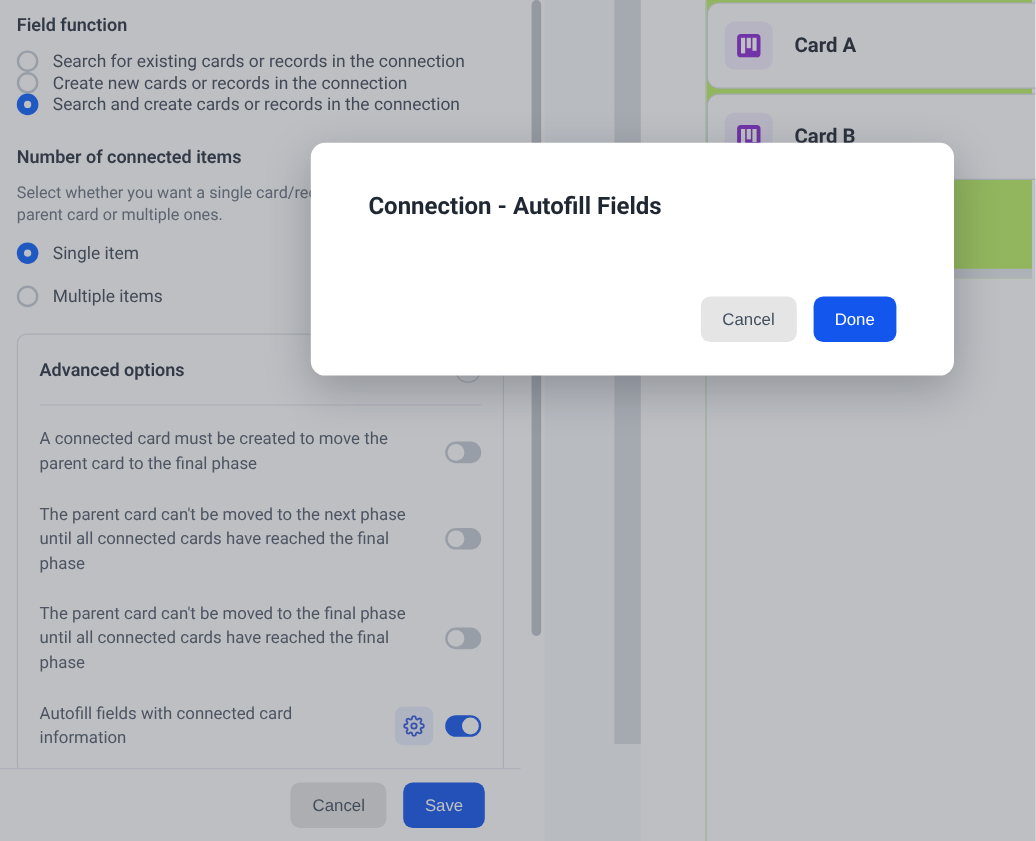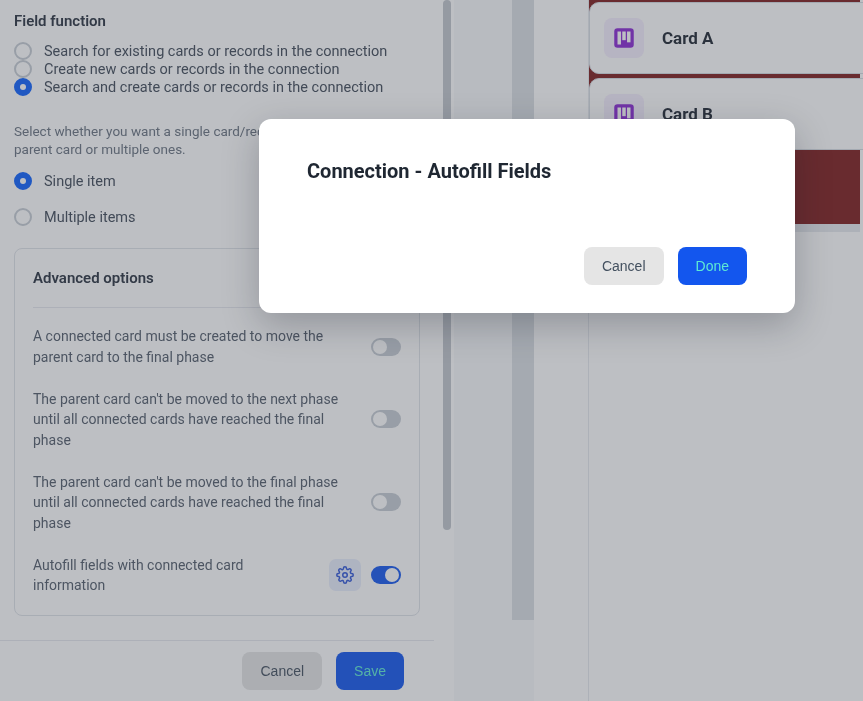--- a/index.html
+++ b/index.html
@@ -127,21 +127,21 @@
     background:#fff;
   }
 
   .btn {
     height:38px; border-radius:8px; border:none;
     font-size:14px; font-weight:500;
     display:inline-flex; align-items:center; justify-content:center;
     padding: 0 18px; cursor:pointer;
   }
   .btn-muted { background:#e5e5e5; color:#43505f; }
-  .btn-primary { background:#1356ee; color:#5eead4; }
+  .btn-primary { background:#1356ee; color:#ffffff; }
 
   
   .left-scroll-gutter {
     position:absolute;
     left:440px; top:0; width:14px; height:630px;
   }
   .left-scroll-thumb {
     position:absolute; left:3px; top:0; width:8px; height:530px;
     background:#c2c6cc; border-radius:4px;
   }
@@ -155,21 +155,21 @@
   .mid-gray-strip {
     position:absolute;
     left:512px; top:0; width:22px; height:620px;
     background:#dadfe4;
   }
 
   
   .right-col {
     position:absolute;
     left:588px; top:0; right:3px; height:701px;
-    background:#7f1d1d;
+    background:#bef264;
     border-left:1px solid #e7eaee;
   }
   .card-tile {
     position:absolute;
     left:0; right:-6px;
     background:#fff;
     border:1px solid #d8dde3;
     border-radius:10px 0 0 10px;
     height:72px;
     display:flex; align-items:center; gap:18px;
@@ -236,20 +236,21 @@
       <div class="radio-item">
         <span class="radio-circle"></span>
         <span class="radio-label">Create new cards or records in the connection</span>
       </div>
       <div class="radio-item">
         <span class="radio-circle checked"></span>
         <span class="radio-label">Search and create cards or records in the connection</span>
       </div>
     </div>
 
+    <div class="section-title">Number of connected items</div>
     <div class="subhelp">Select whether you want a single card/record connected to your parent card or multiple ones.</div>
 
     <div class="radio-group" style="gap:18px; margin-bottom:0;">
       <div class="radio-item">
         <span class="radio-circle checked"></span>
         <span class="radio-label">Single item</span>
       </div>
       <div class="radio-item">
         <span class="radio-circle"></span>
         <span class="radio-label">Multiple items</span>

